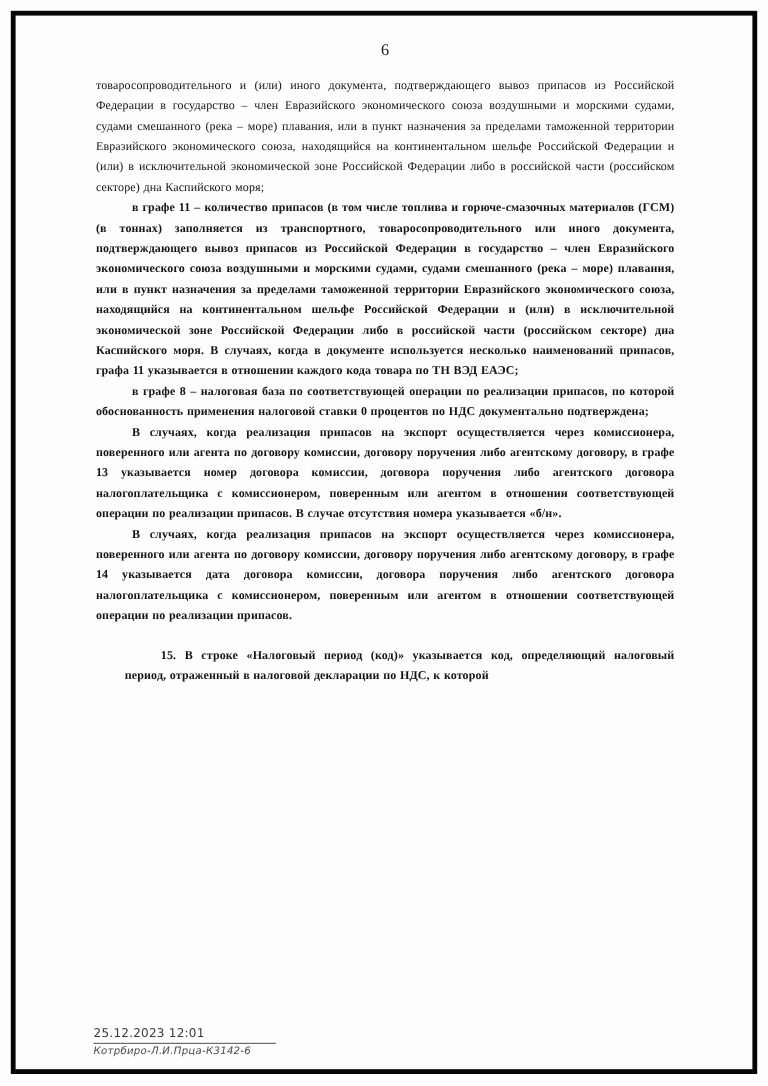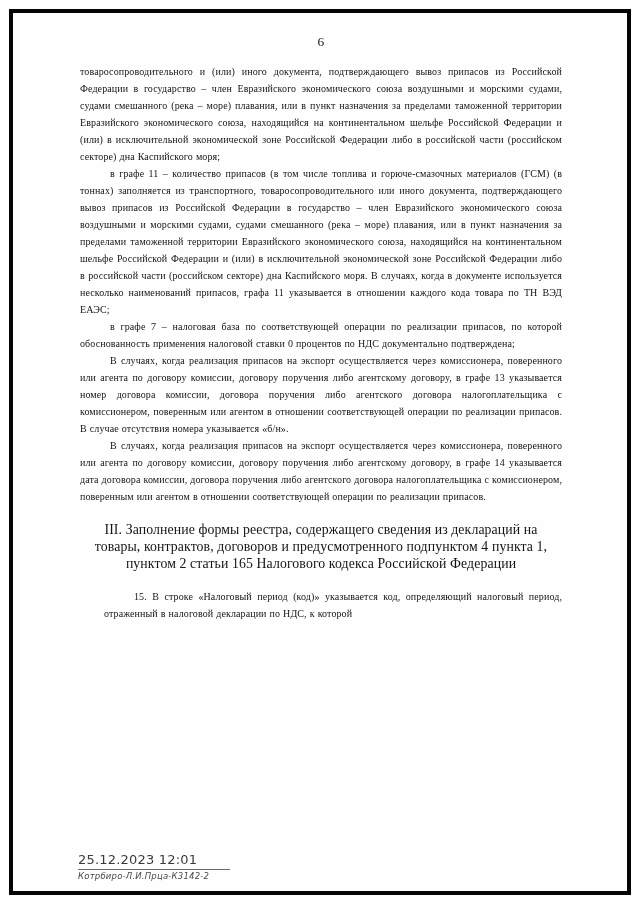--- a/index.html
+++ b/index.html
@@ -42,41 +42,42 @@
   p.para {
     margin: 0;
     text-align: justify;
     font-size: 10px;
     line-height: 17px;
     letter-spacing: 0.1px;
     word-spacing: 0.4px;
   }
   p.indent {
     text-indent: 30px;
+    font-weight: bold;
   }
   .heading {
     margin: 16px 2px 16px 2px;
     text-align: center;
     font-size: 13.8px;
     line-height: 17px;
     letter-spacing: 0.1px;
   }
   p.spaced {
     margin-top: 16px;
     margin-left: 24px;
   }
   .stamp {
     position: absolute;
     left: 78px;
     bottom: 24px;
     font-family: "DejaVu Sans", sans-serif;
     color: #3a3a3a;
   }
   .stamp-time {
-    font-size: 13px;
+    font-size: 10px;
     letter-spacing: 0.2px;
   }
   .stamp-rule {
     width: 152px;
     border-top: 1px solid #6a6a6a;
     margin: 2px 0 1px 0;
   }
   .stamp-note {
     font-size: 8.5px;
     font-style: italic;
@@ -92,32 +93,31 @@
   <div class="frame"></div>
 
   <div class="column">
 
     <div class="page-number">6</div>
 
     <p class="para">товаросопроводительного и (или) иного документа, подтверждающего вывоз припасов из Российской Федерации в государство – член Евразийского экономического союза воздушными и морскими судами, судами смешанного (река – море) плавания, или в пункт назначения за пределами таможенной территории Евразийского экономического союза, находящийся на континентальном шельфе Российской Федерации и (или) в исключительной экономической зоне Российской Федерации либо в российской части (российском секторе) дна Каспийского моря;</p>
 
     <p class="para indent">в графе 11 – количество припасов (в том числе топлива и горюче-смазочных материалов (ГСМ) (в тоннах) заполняется из транспортного, товаросопроводительного или иного документа, подтверждающего вывоз припасов из Российской Федерации в государство – член Евразийского экономического союза воздушными и морскими судами, судами смешанного (река – море) плавания, или в пункт назначения за пределами таможенной территории Евразийского экономического союза, находящийся на континентальном шельфе Российской Федерации и (или) в исключительной экономической зоне Российской Федерации либо в российской части (российском секторе) дна Каспийского моря. В случаях, когда в документе используется несколько наименований припасов, графа 11 указывается в отношении каждого кода товара по ТН ВЭД ЕАЭС;</p>
 
-    <p class="para indent">в графе 7 – налоговая база по соответствующей операции по реализации припасов, по которой обоснованность применения налоговой ставки 0 процентов по НДС документально подтверждена;</p>
+    <p class="para indent">в графе 8 – налоговая база по соответствующей операции по реализации припасов, по которой обоснованность применения налоговой ставки 0 процентов по НДС документально подтверждена;</p>
 
 
     <p class="para indent">В случаях, когда реализация припасов на экспорт осуществляется через комиссионера, поверенного или агента по договору комиссии, договору поручения либо агентскому договору, в графе 13 указывается номер договора комиссии, договора поручения либо агентского договора налогоплательщика с комиссионером, поверенным или агентом в отношении соответствующей операции по реализации припасов. В случае отсутствия номера указывается «б/н».</p>
 
     <p class="para indent">В случаях, когда реализация припасов на экспорт осуществляется через комиссионера, поверенного или агента по договору комиссии, договору поручения либо агентскому договору, в графе 14 указывается дата договора комиссии, договора поручения либо агентского договора налогоплательщика с комиссионером, поверенным или агентом в отношении соответствующей операции по реализации припасов.</p>
 
-    <div class="heading">III. Заполнение формы реестра, содержащего сведения из деклараций на товары, контрактов, договоров и предусмотренного подпунктом 4 пункта 1, пунктом 2 статьи 165 Налогового кодекса Российской Федерации</div>
 
     <p class="para indent spaced">15. В строке «Налоговый период (код)» указывается код, определяющий налоговый период, отраженный в налоговой декларации по НДС, к которой</p>
 
   </div>
 
   <div class="stamp">
     <div class="stamp-time">25.12.2023 12:01</div>
     <div class="stamp-rule"></div>
-    <div class="stamp-note">Котрбиро-Л.И.Прца-К3142-2</div>
+    <div class="stamp-note">Котрбиро-Л.И.Прца-К3142-6</div>
   </div>
 
 </div>
 
 </body></html>

